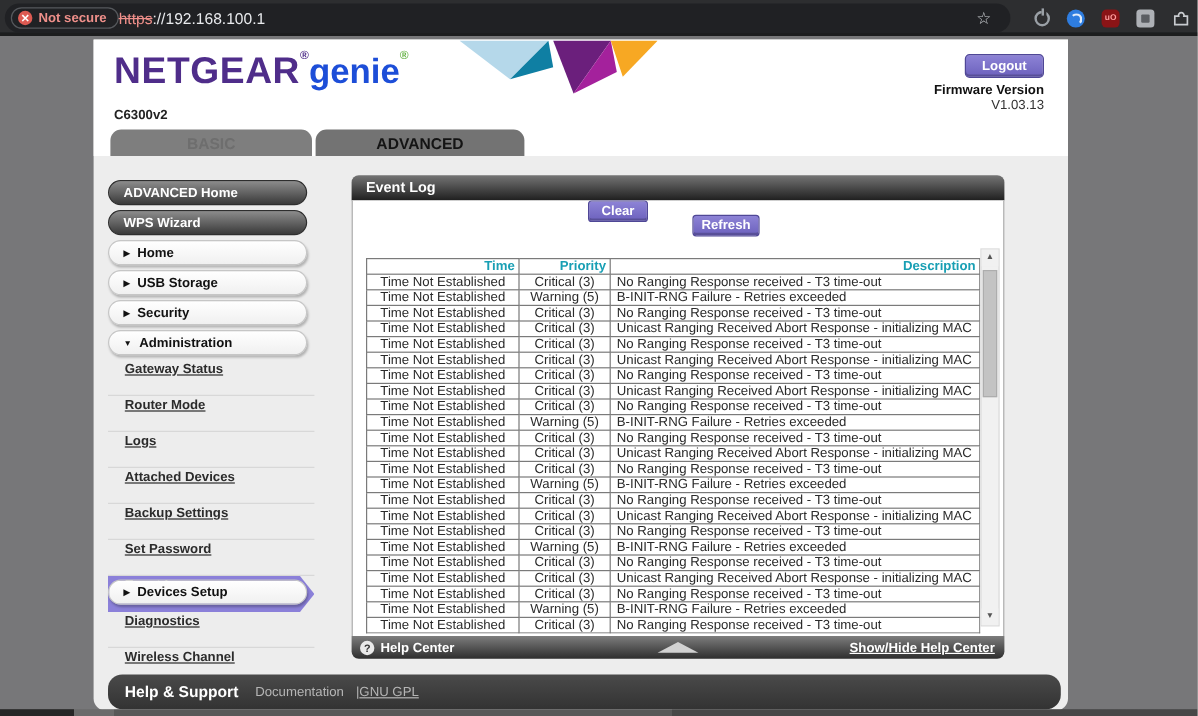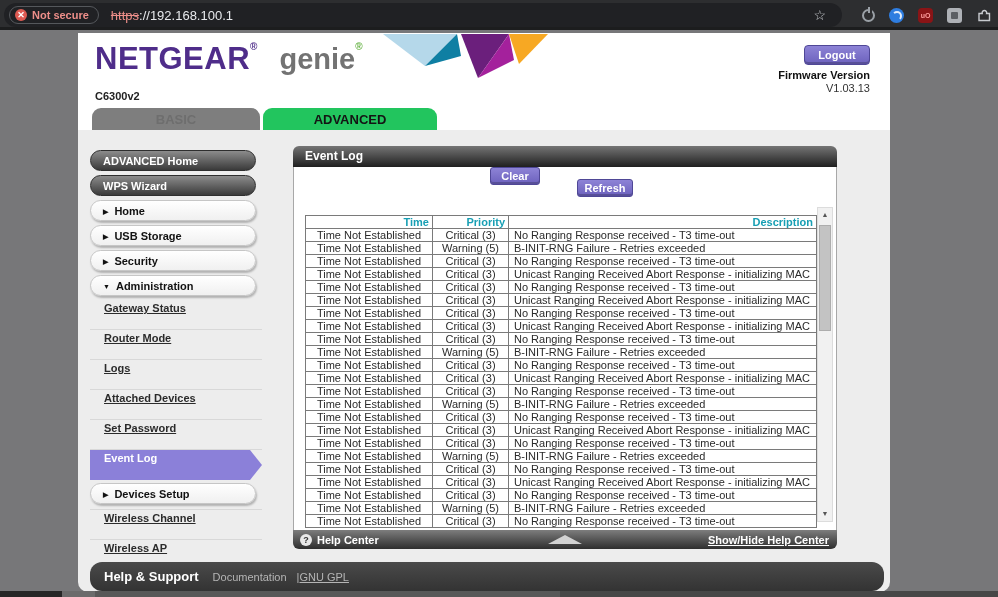--- a/index.html
+++ b/index.html
@@ -7,51 +7,51 @@
   body { font-family:"Liberation Sans", sans-serif; background:#777; position:relative; }
 
   #screen { position:absolute; inset:0; width:998px; height:597px; background:#777779; overflow:hidden; }
 
   
   .browser-bar { position:absolute; left:0; top:0; width:998px; height:30px; background:#2d2e30; border-bottom:3px solid #1c1d1e; }
   .omnibox { position:absolute; left:4px; top:3px; width:838px; height:24px; background:#202124; border-radius:12px; display:flex; align-items:center; }
   .sec-chip { display:flex; align-items:center; gap:5px; margin-left:5px; height:18px; padding:0 9px 0 5px; border:1px solid #55585c; border-radius:10px; }
   .sec-x { width:12px; height:12px; border-radius:50%; background:#dd5a52; color:#fff; font-size:9px; font-weight:bold; line-height:12px; text-align:center; }
   .sec-label { color:#ee8f8a; font-size:11px; font-weight:bold; }
-  .url-text { margin-left:12px; font-size:13px; color:#e8eaed; white-space:nowrap; }
+  .url-text { font-size:13px; color:#e8eaed; white-space:nowrap; }
   .url-scheme { color:#ee8f8a; text-decoration:line-through; }
   .star { position:absolute; right:16px; top:4px; color:#c8cbcf; font-size:14px; line-height:16px; }
   .bicons { position:absolute; right:6px; top:0; height:30px; display:flex; align-items:center; gap:14px; }
   .power-icon { width:13px; height:13px; border:2px solid #9aa0a6; border-radius:50%; position:relative; }
   .power-icon::after { content:""; position:absolute; left:3.5px; top:-4px; width:2px; height:6px; background:#2d2e30; border-left:2px solid #9aa0a6; }
   .blue-ext { width:15px; height:15px; border-radius:50%; background:#2e7de0; position:relative; }
   .blue-ext::after { content:""; position:absolute; left:3px; top:3px; width:6px; height:6px; border-radius:50%; border:2px solid rgba(255,255,255,.85); border-left-color:transparent; border-bottom-color:transparent; }
   .ublock { width:15px; height:15px; border-radius:4px; background:#8a1416; color:#ff9c9c; font-size:7px; font-weight:bold; text-align:center; line-height:15px; }
   .gray-ext { width:15px; height:15px; border-radius:3px; background:#aeb1b6; position:relative; }
   .gray-ext::after { content:""; position:absolute; left:4px; top:4px; width:7px; height:7px; background:#5b5e63; border-radius:1px; }
 
   
   .page { position:absolute; left:78px; top:33px; width:812px; height:559px; background:#ededed; border-radius:0 0 10px 10px; }
   .page-header { position:absolute; left:0; top:0; width:812px; height:97px; background:#fff; }
 
   .brand { position:absolute; left:17px; top:8px; white-space:nowrap; }
   .brand-netgear { font-size:31px; font-weight:bold; letter-spacing:.5px; color:#4f2d8a; }
-  .brand-genie { font-size:29px; font-weight:bold; color:#737373; margin-left:22px; }
+  .brand-genie { font-size:29px; font-weight:bold; color:#1d4ed8; margin-left:0; }
   .reg { font-size:10px; vertical-align:top; font-weight:bold; }
   .model { position:absolute; left:17px; top:57px; font-size:11px; font-weight:bold; color:#222; }
 
   .tri-logo { position:absolute; left:305px; top:0; }
 
   .logout-btn { position:absolute; right:20px; top:12px; width:66px; height:20px; background:linear-gradient(#8d83d6,#6c61bd); border:1px solid #4f4796; border-radius:4px; color:#fff; font-size:11px; font-weight:bold; text-align:center; line-height:18px; box-shadow:inset 0 -2px 0 rgba(0,0,0,.2); }
   .fw-label { position:absolute; right:20px; top:36px; font-size:11px; font-weight:bold; color:#111; }
   .fw-version { position:absolute; right:20px; top:49px; font-size:11px; color:#333; }
 
   .tab { position:absolute; top:75px; height:22px; border-radius:9px 9px 0 0; font-size:13px; font-weight:bold; text-align:center; line-height:23px; }
   .tab-basic { left:14px; width:168px; background:#7e7e7e; color:#6e6e6e; }
-  .tab-advanced { left:185px; width:174px; background:#22c55e; color:#141414; }
+  .tab-advanced { left:185px; width:174px; background:#737373; color:#141414; }
 
   
   .sidebar { position:absolute; left:12px; top:117px; width:172px; }
   .spill { position:absolute; left:0; width:166px; height:21px; border-radius:11px; font-size:11px; font-weight:bold; line-height:21px; padding-left:12px; }
   .spill-dark { background:linear-gradient(#8c8c8c,#3a3a3a); border:1px solid #2e2e2e; color:#fff; }
   .spill-light { background:linear-gradient(#ffffff,#f0f0f0); border:1px solid #c6c6c6; box-shadow:1px 2px 2px rgba(0,0,0,.25); color:#111; }
   .arrow-r::before { content:"▶"; font-size:7px; margin-right:6px; vertical-align:1px; }
   .arrow-d::before { content:"▼"; font-size:7px; margin-right:6px; vertical-align:1px; }
 
   .admin-links { position:absolute; left:0; top:150px; width:172px; list-style:none; }
@@ -145,20 +145,21 @@
       <div class="spill spill-dark" style="top:25px">WPS Wizard</div>
       <div class="spill spill-light arrow-r" style="top:50px">Home</div>
       <div class="spill spill-light arrow-r" style="top:75px">USB Storage</div>
       <div class="spill spill-light arrow-r" style="top:100px">Security</div>
       <div class="spill spill-light arrow-d" style="top:125px">Administration</div>
       <ul class="admin-links">
           <li><span>Gateway Status</span></li>
           <li><span>Router Mode</span></li>
           <li><span>Logs</span></li>
           <li><span>Attached Devices</span></li>
+          <li><span>Backup Settings</span></li>
           <li><span>Set Password</span></li>
           <li class="selected"><span>Event Log</span></li>
           <li><span>Diagnostics</span></li>
           <li><span>Wireless Channel</span></li>
           <li><span>Wireless AP</span></li>
         </ul>
       <div class="spill spill-light arrow-r" style="top:333px">Devices Setup</div>
     </div>
 
     <div class="panel">

